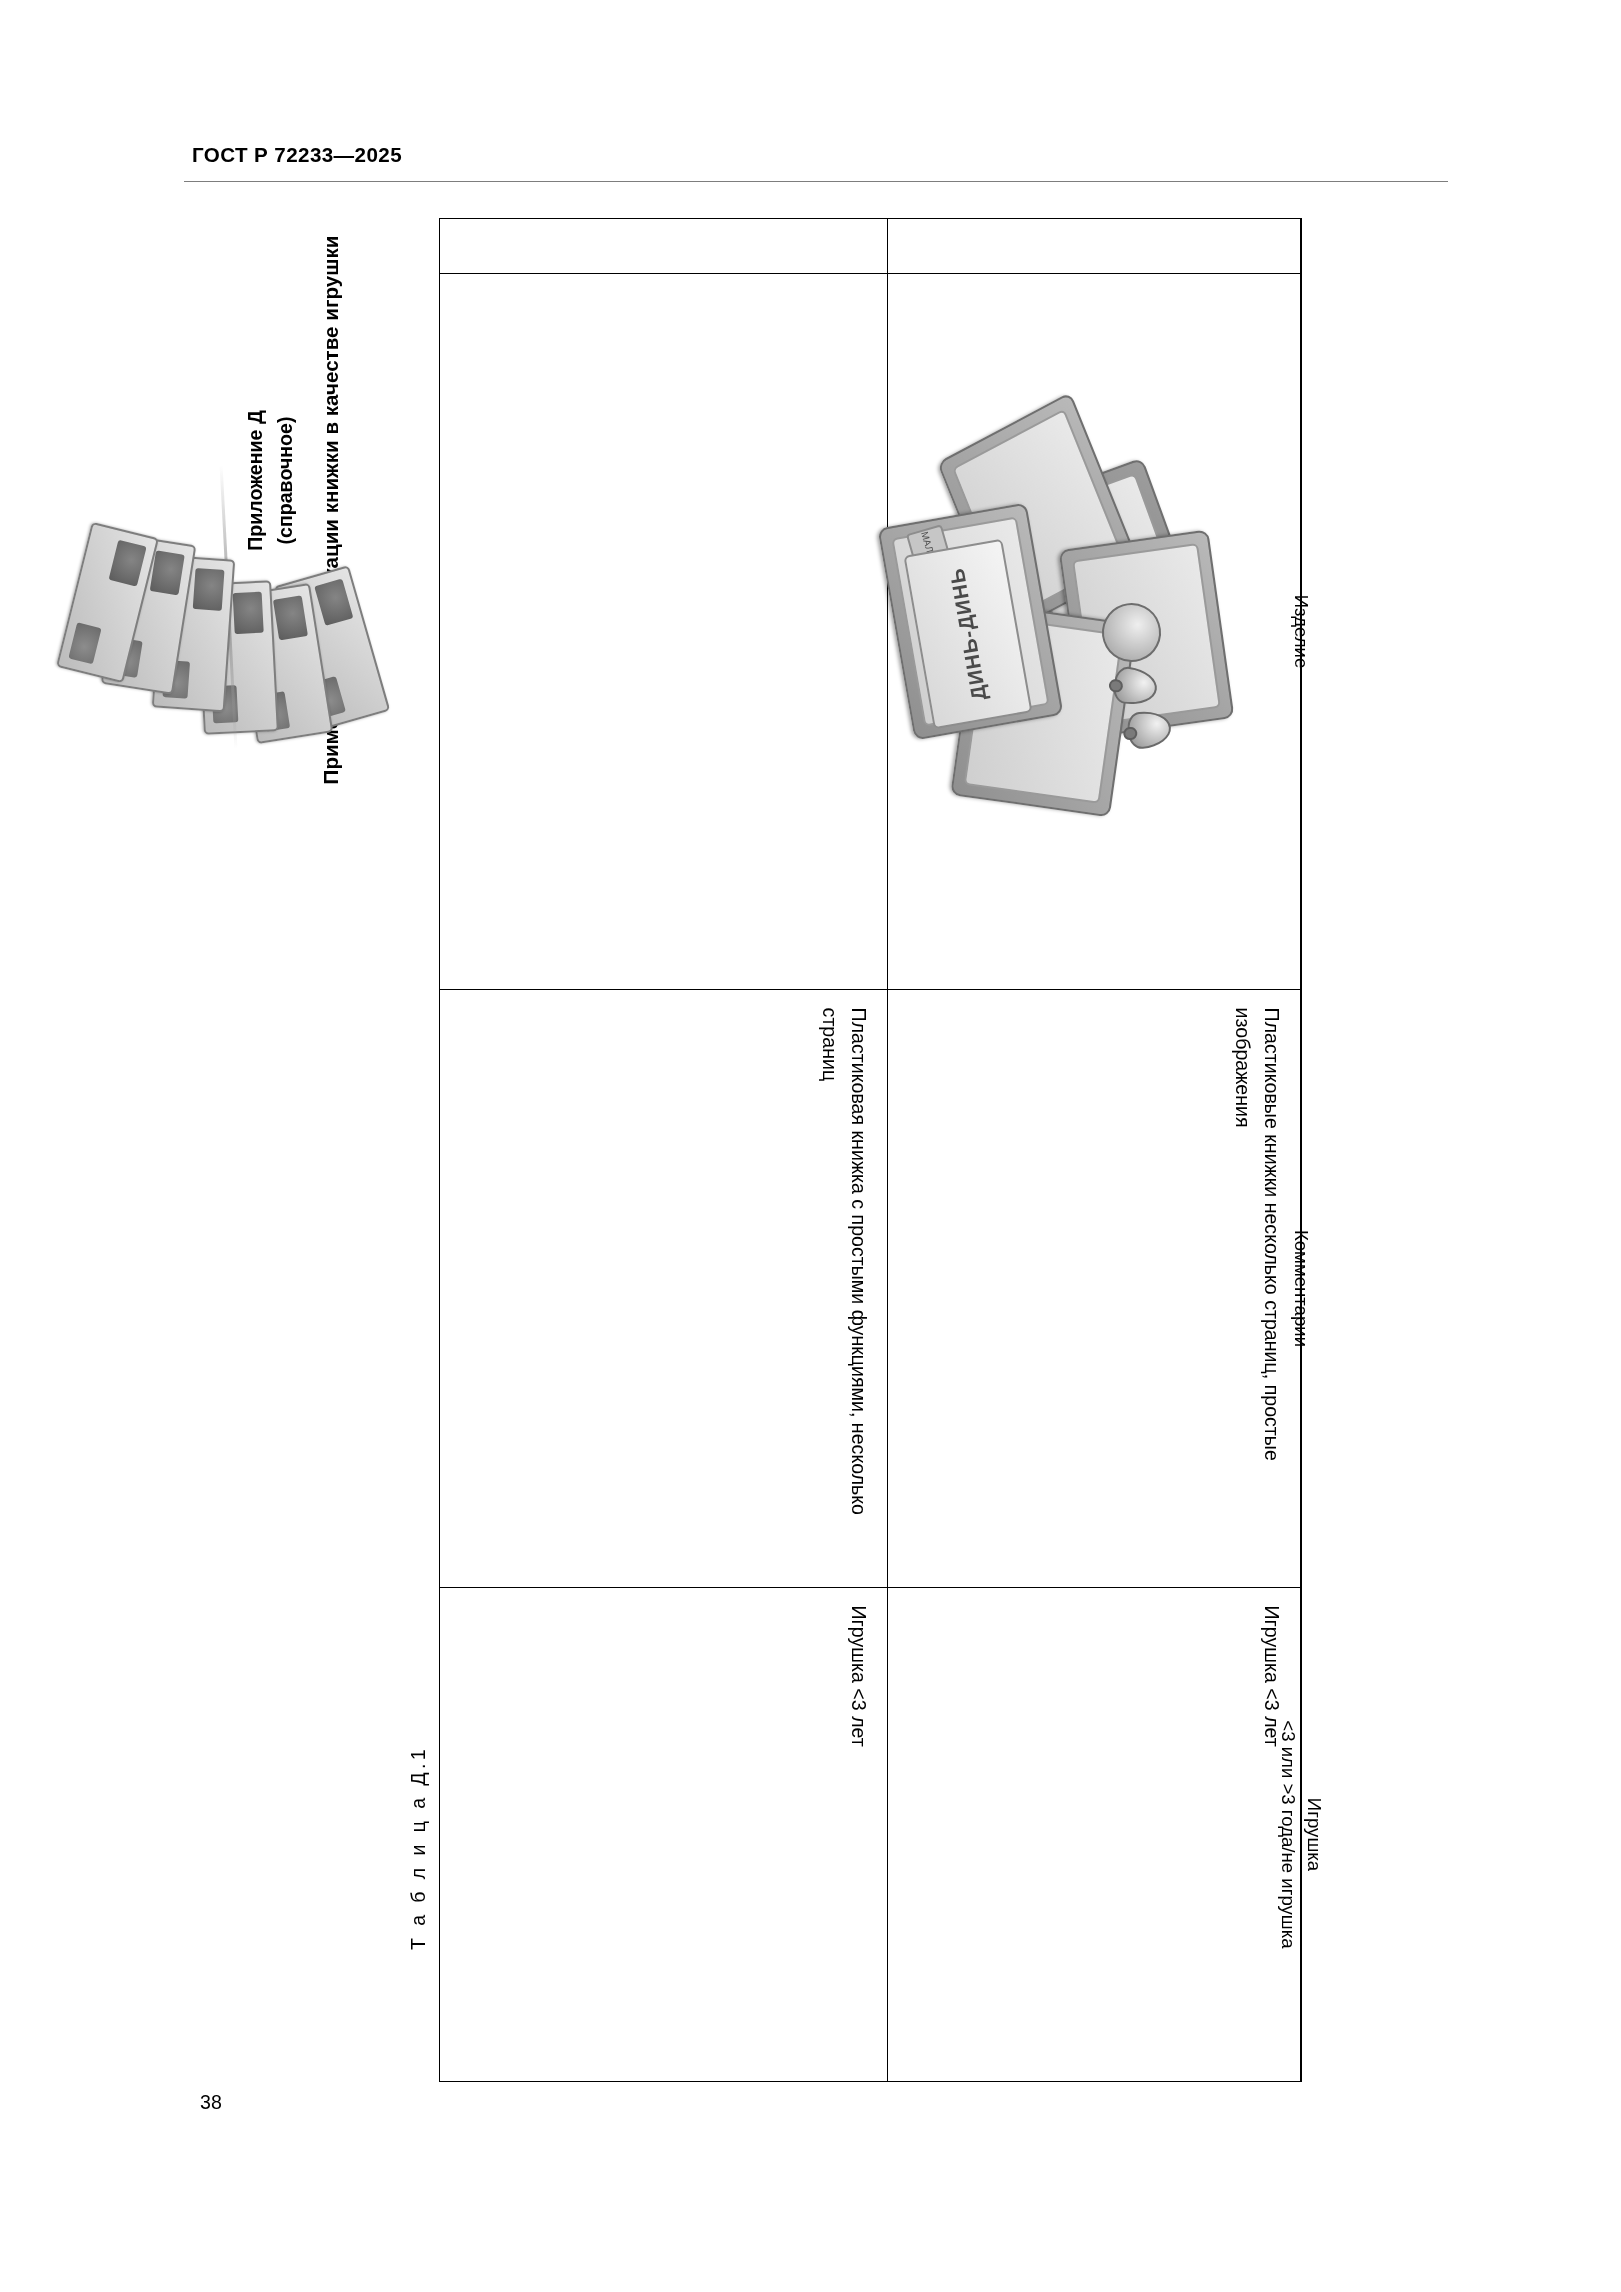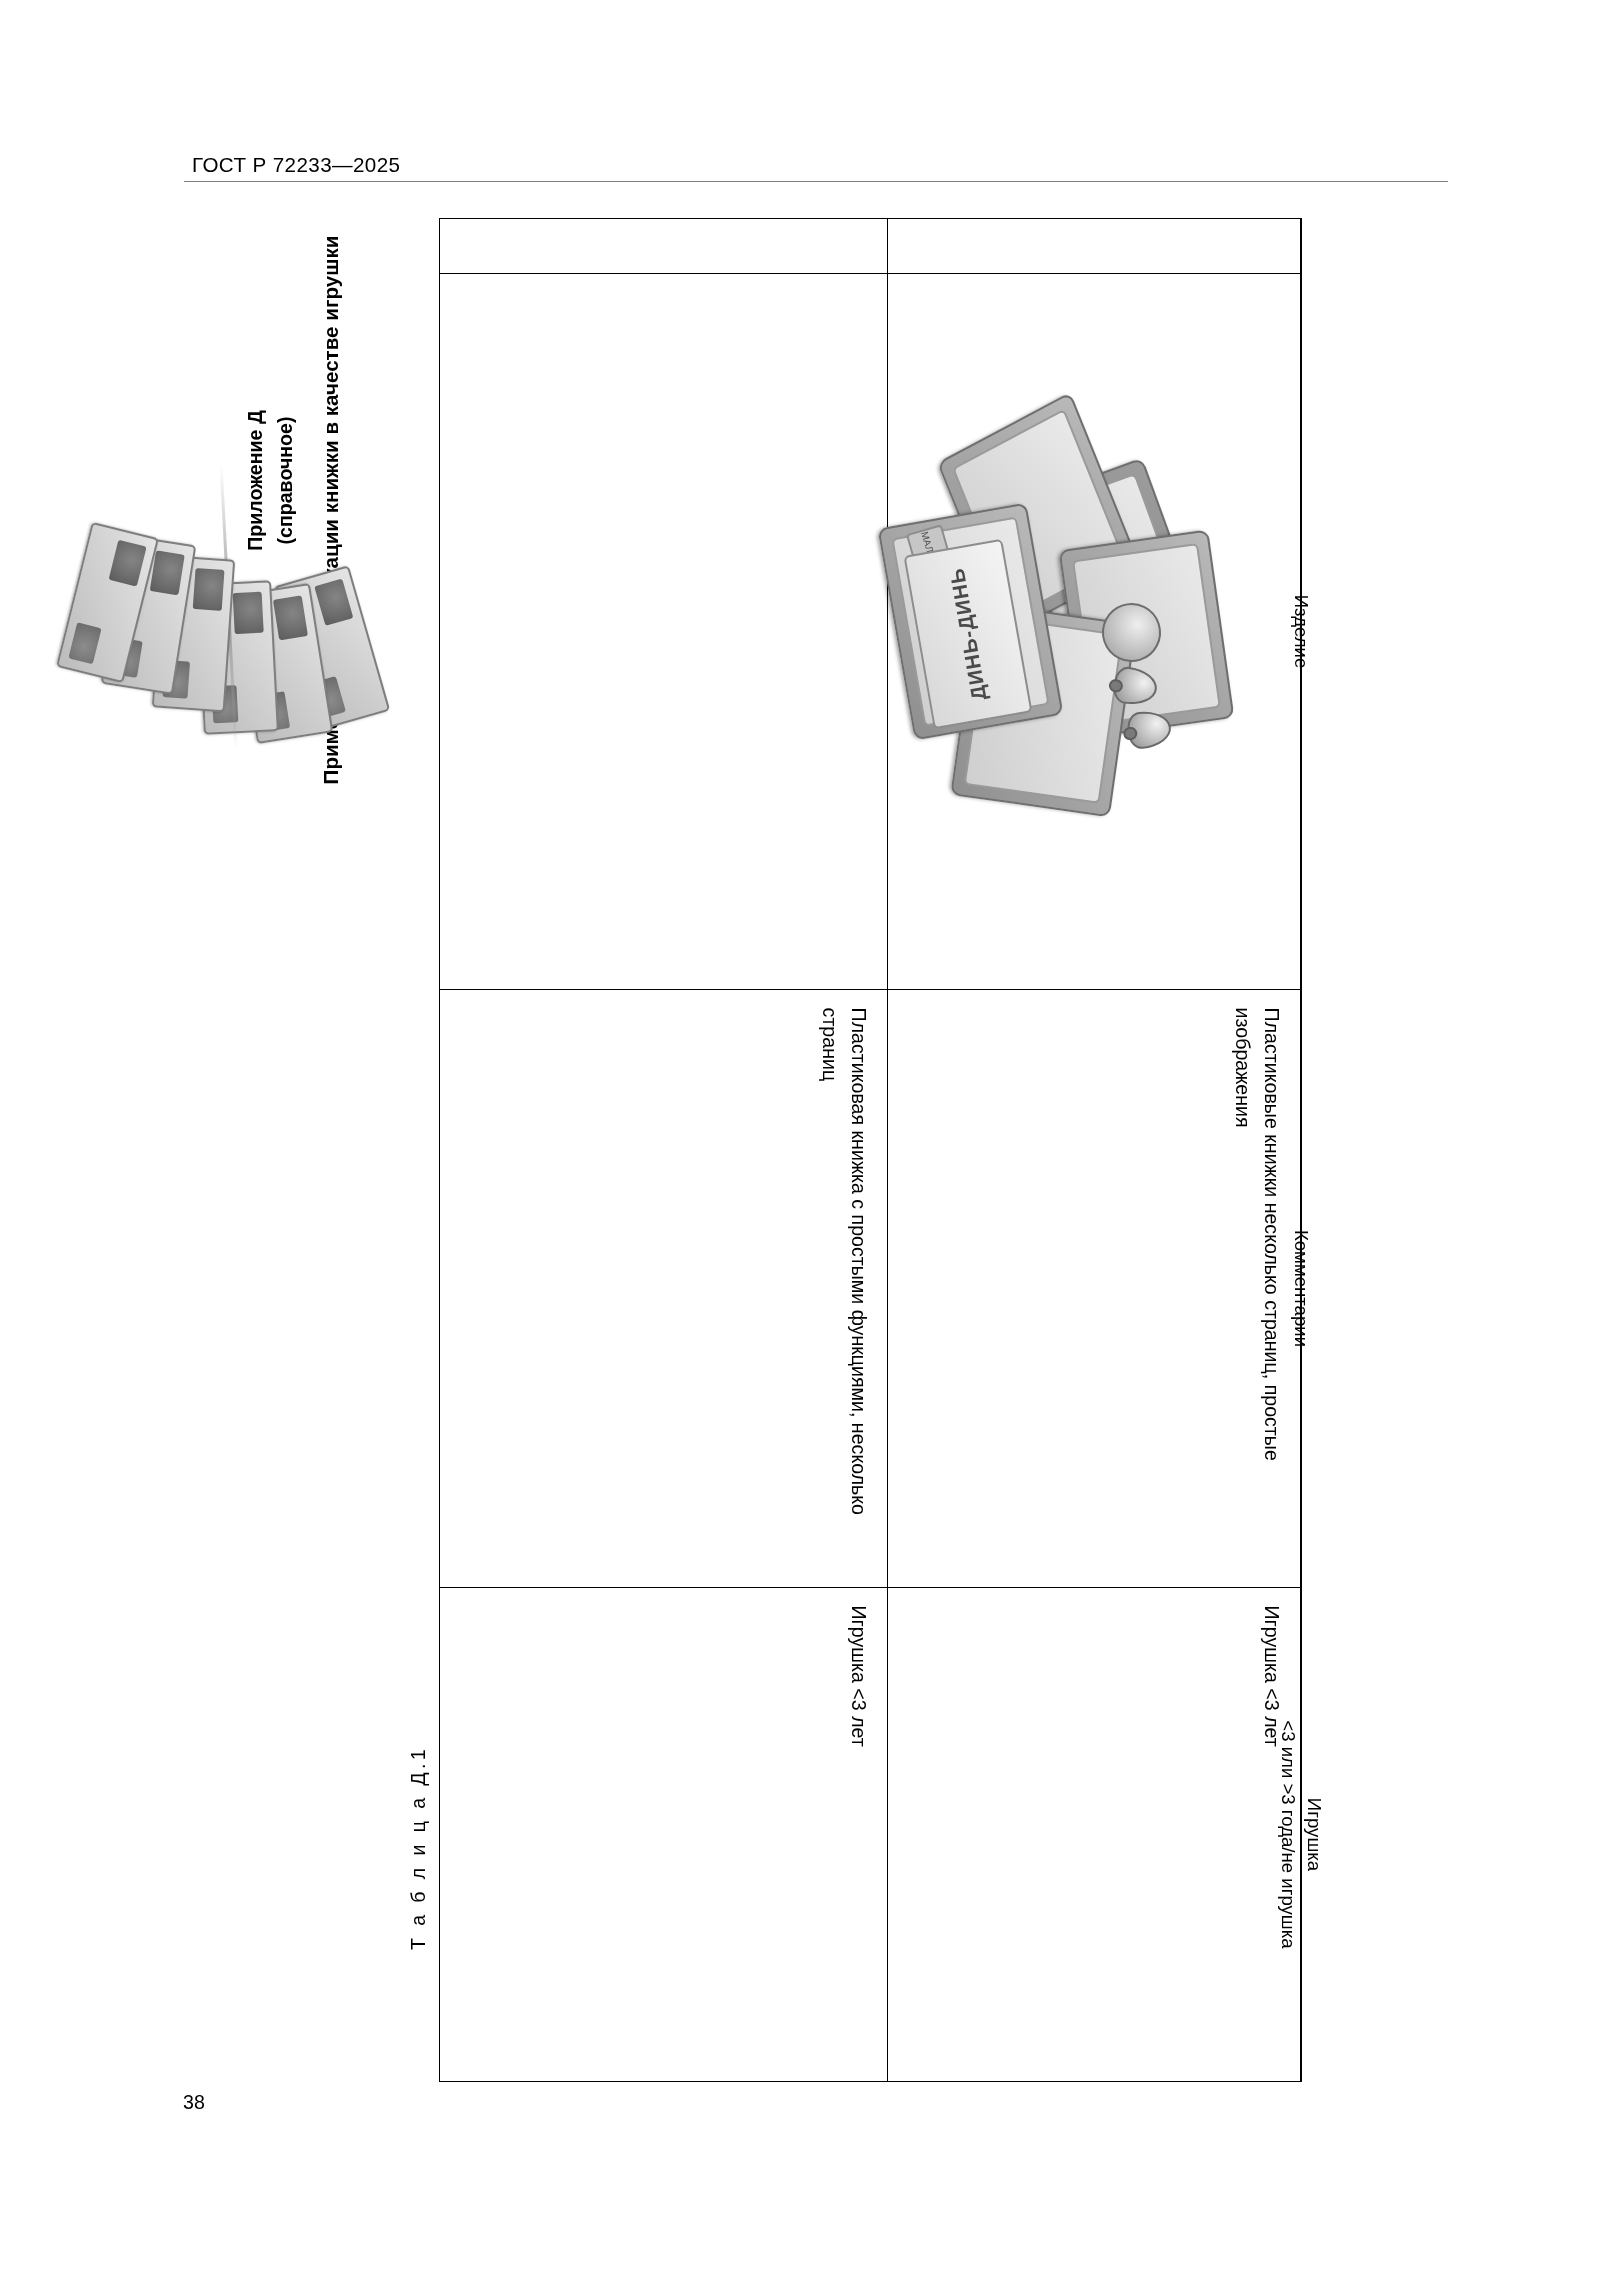--- a/index.html
+++ b/index.html
@@ -13,39 +13,39 @@
     position: relative;
     font-family: "Liberation Sans", sans-serif;
     color: #000000;
     overflow: hidden;
   }
 
   
   .page-header {
     position: absolute;
     left: 192px;
-    top: 153px;
+    top: 143px;
     font-size: 20.6px;
-    font-weight: normal;
+    font-weight: bold;
     letter-spacing: 0.4px;
     white-space: nowrap;
   }
   .header-rule {
     position: absolute;
     left: 184px;
     top: 181px;
     width: 1264px;
     height: 1px;
     background: #7d7d7d;
   }
 
   
   .page-number {
     position: absolute;
-    left: 183px;
+    left: 200px;
     top: 2091px;
     font-size: 19.6px;
     font-weight: normal;
   }
 
   
   .rot-wrap {
     position: absolute;
     left: 0;
     top: 0;

